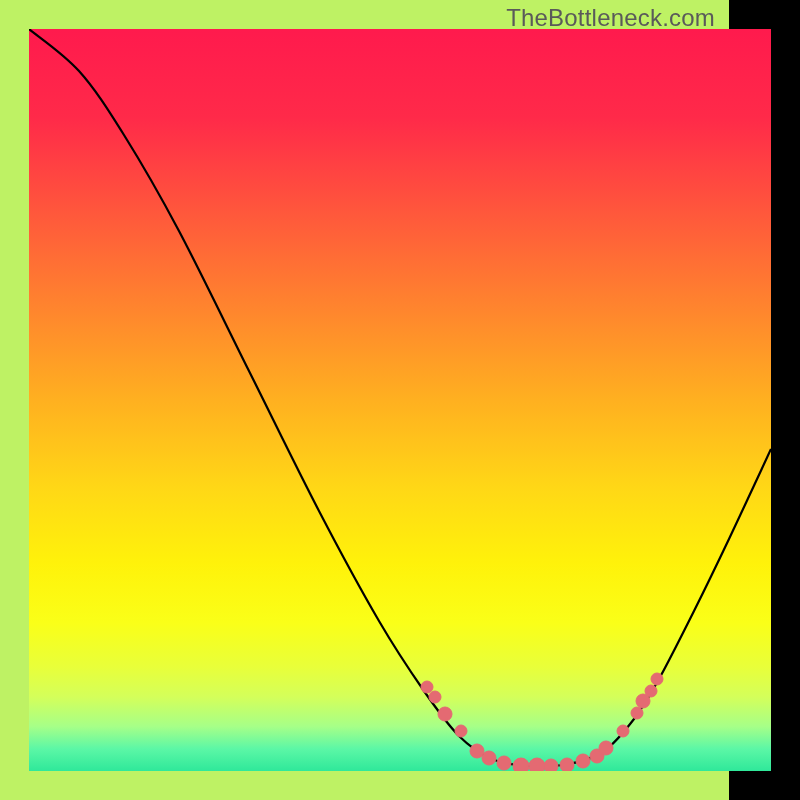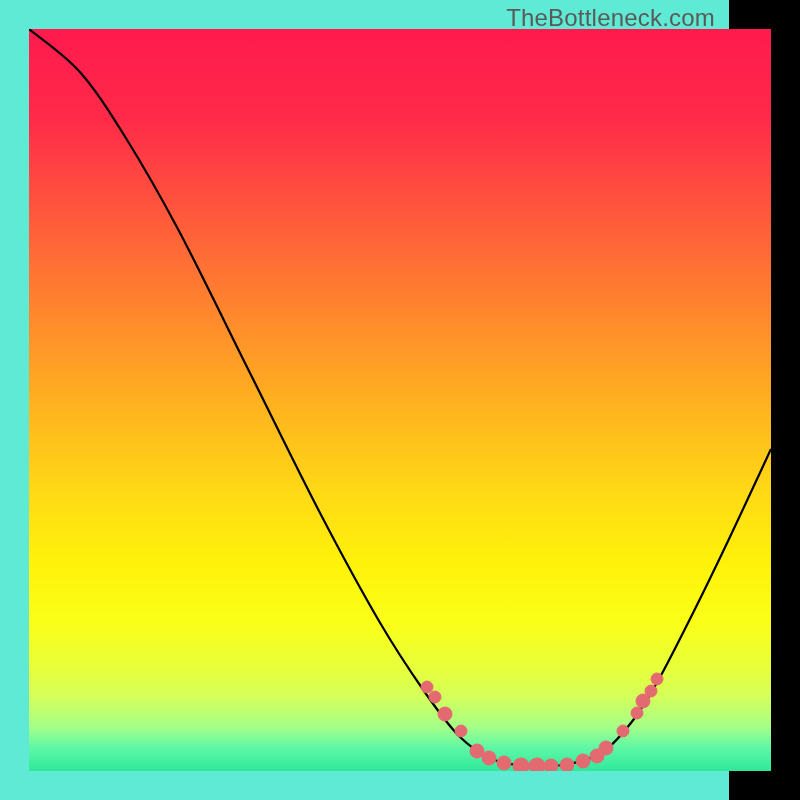--- a/index.html
+++ b/index.html
@@ -1,21 +1,21 @@
 <!DOCTYPE html>
 <html><head>
 <meta charset="utf-8">
 <style>
   * { margin: 0; padding: 0; box-sizing: border-box; }
   html, body { width: 800px; height: 800px; background: #000; overflow: hidden; }
   .frame {
     position: relative;
     width: 729px;
     height: 800px;
-    background: #5eead4;
+    background: #bef264;
   }
   .watermark {
     position: absolute;
     top: 4px;
     right: 14px;
     color: #5a5a5a;
     font-family: Arial, Helvetica, sans-serif;
     font-size: 24px;
     font-weight: 500;
     letter-spacing: 0.2px;

